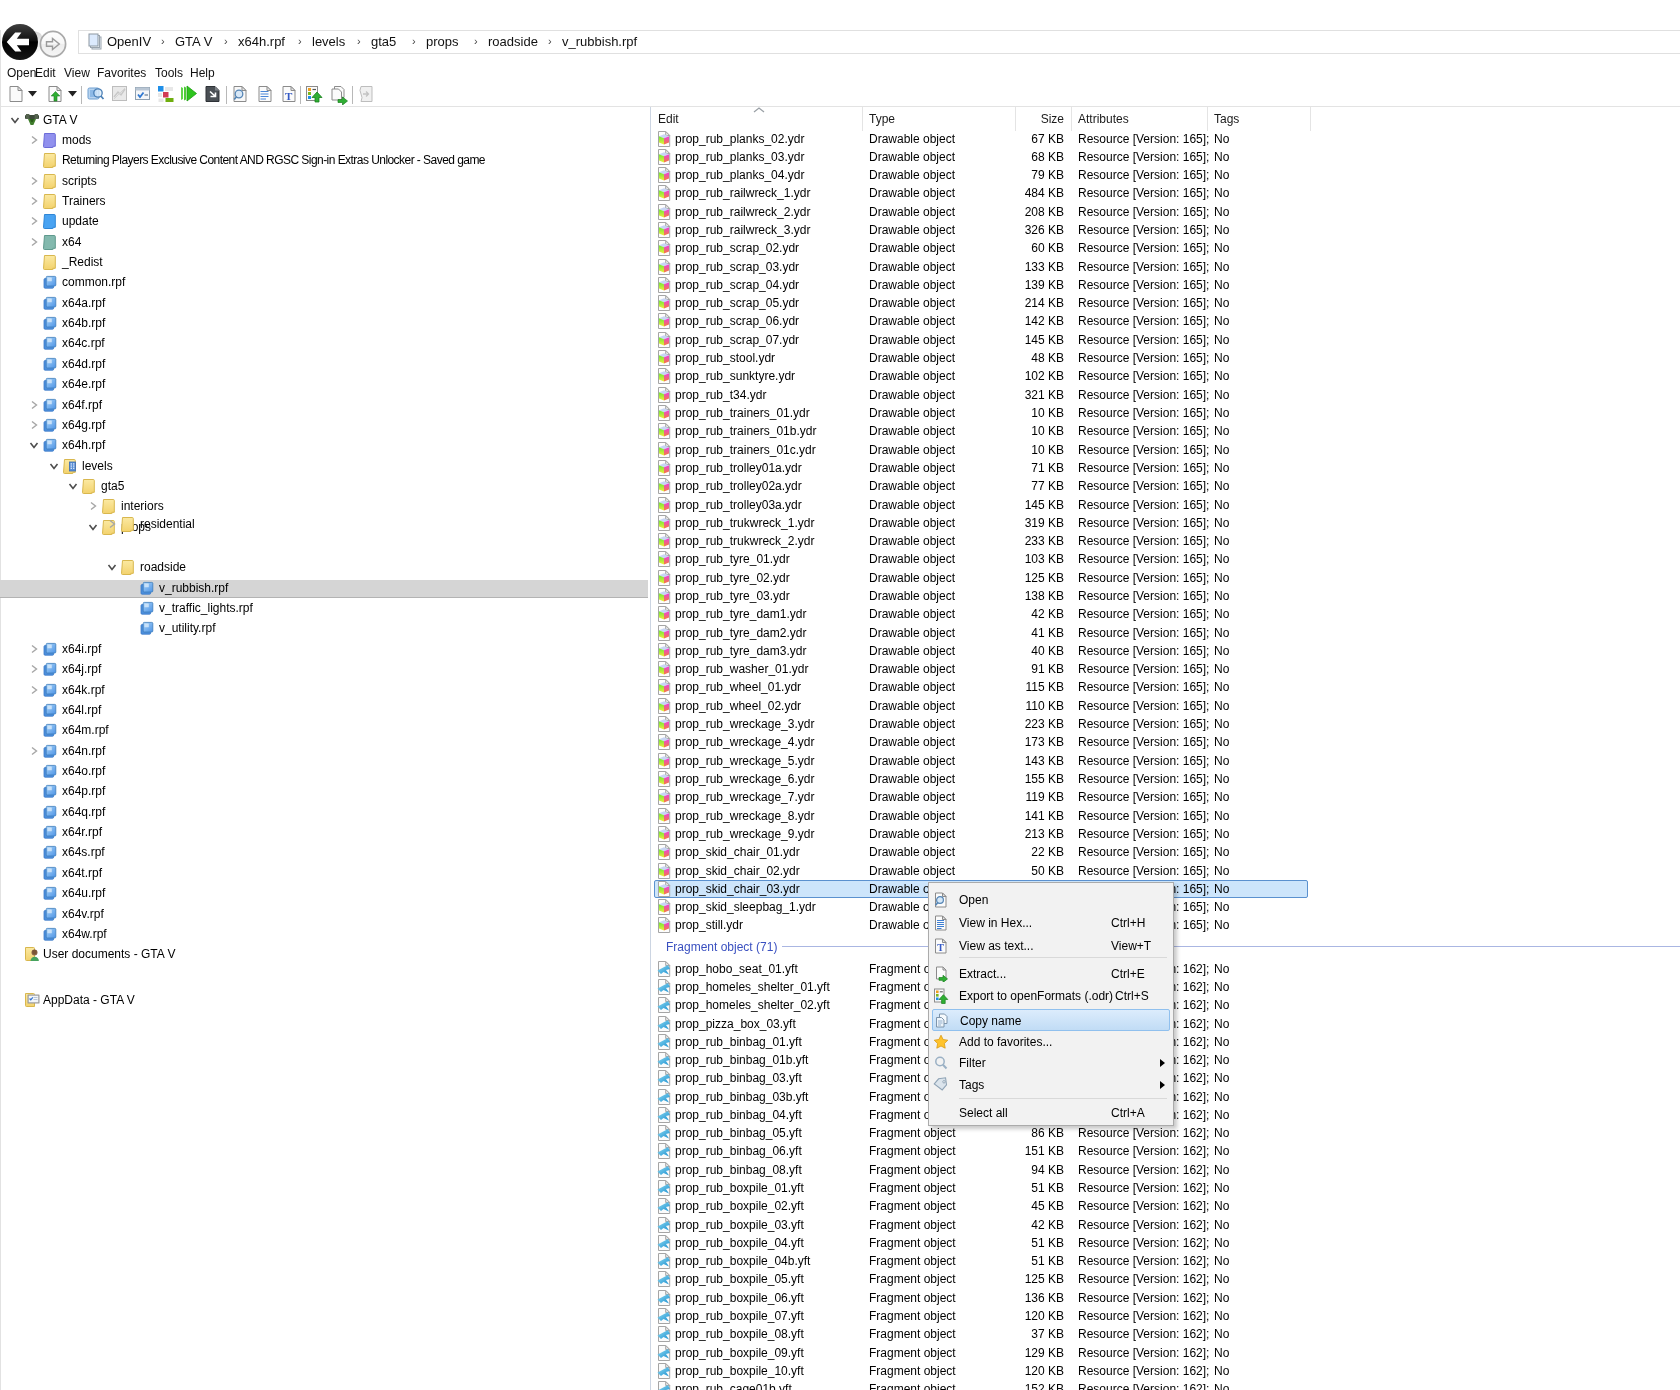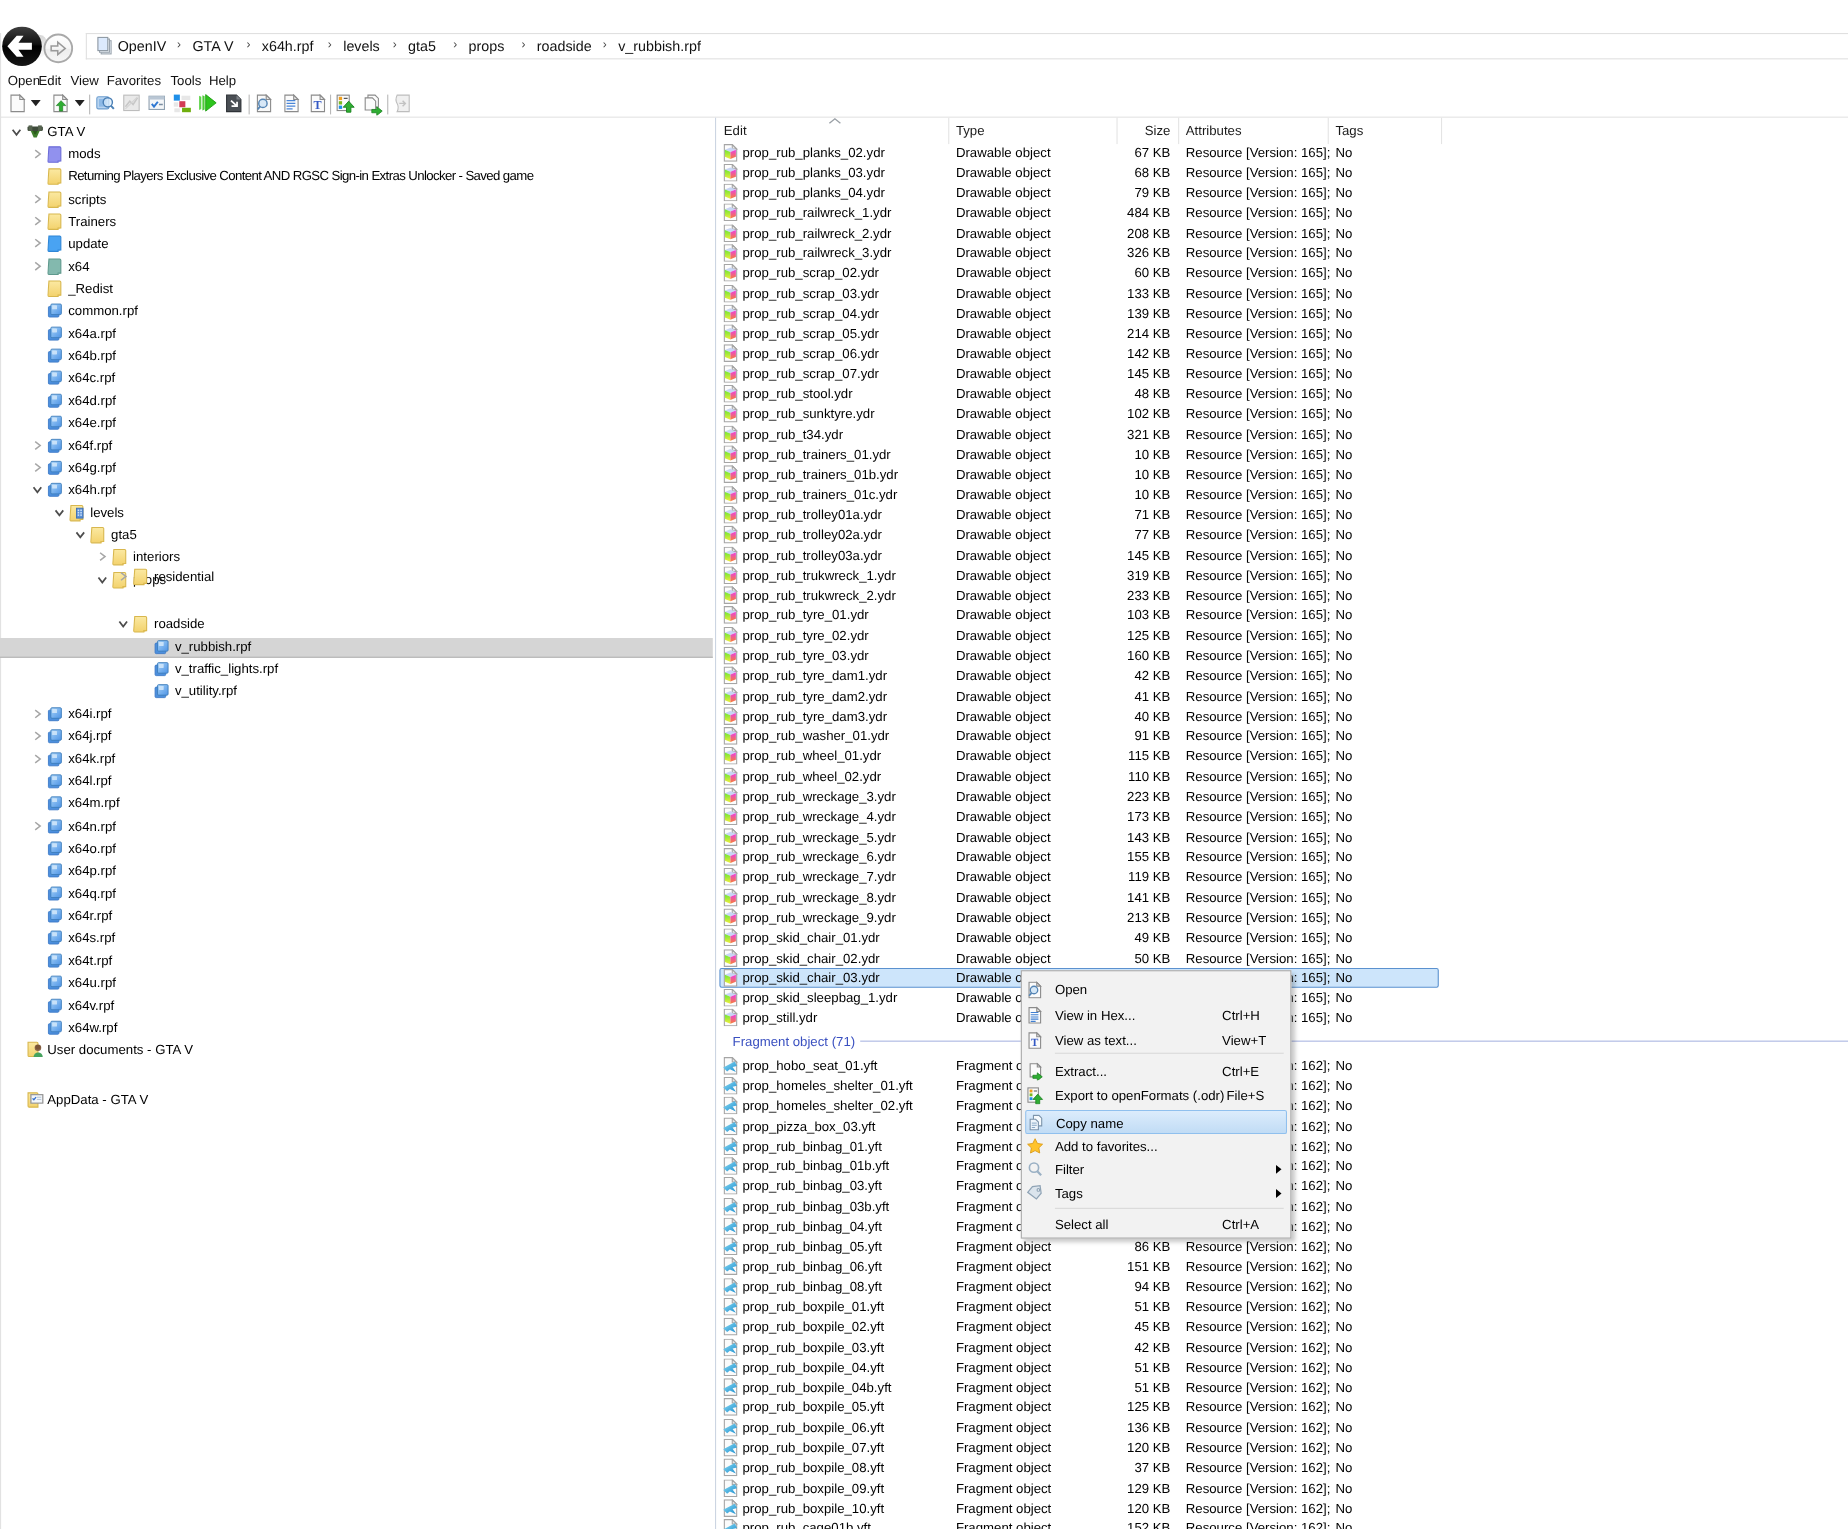--- a/index.html
+++ b/index.html
@@ -865,21 +865,21 @@
     <span class="fs">125 KB</span>
     <span class="fa">Resource [Version: 165];</span>
     <span class="fg">No</span>
   </div>
 <div class="fr" style="top:587px">
     <svg class="fi" width="14" height="16">
       <use href="#ydr"></use>
     </svg>
     <span class="fn">prop_rub_tyre_03.ydr</span>
     <span class="ft">Drawable object</span>
-    <span class="fs">160 KB</span>
+    <span class="fs">138 KB</span>
     <span class="fa">Resource [Version: 165];</span>
     <span class="fg">No</span>
   </div>
 <div class="fr" style="top:605px">
     <svg class="fi" width="14" height="16">
       <use href="#ydr"></use>
     </svg>
     <span class="fn">prop_rub_tyre_dam1.ydr</span>
     <span class="ft">Drawable object</span>
     <span class="fs">42 KB</span>
@@ -1005,21 +1005,21 @@
     <span class="fs">213 KB</span>
     <span class="fa">Resource [Version: 165];</span>
     <span class="fg">No</span>
   </div>
 <div class="fr" style="top:843px">
     <svg class="fi" width="14" height="16">
       <use href="#ydr"></use>
     </svg>
     <span class="fn">prop_skid_chair_01.ydr</span>
     <span class="ft">Drawable object</span>
-    <span class="fs">49 KB</span>
+    <span class="fs">22 KB</span>
     <span class="fa">Resource [Version: 165];</span>
     <span class="fg">No</span>
   </div>
 <div class="fr" style="top:862px">
     <svg class="fi" width="14" height="16">
       <use href="#ydr"></use>
     </svg>
     <span class="fn">prop_skid_chair_02.ydr</span>
     <span class="ft">Drawable object</span>
     <span class="fs">50 KB</span>
@@ -1347,21 +1347,21 @@
 <div class="mi" style="top:102px">
       <svg width="16" height="16" viewBox="0 0 16 16">
         <rect x="1.5" y="1" width="9.5" height="13" fill="#fbfbfb" stroke="#8b8b8b"></rect>
         <rect x="3" y="2.5" width="2.6" height="2.6" fill="#f0a01f"></rect>
         <rect x="3" y="6" width="2.6" height="2.6" fill="#7cb81e"></rect>
         <rect x="3" y="9.5" width="2.6" height="2.6" fill="#1f8fe8"></rect>
         <line x1="6.8" y1="3.8" x2="9.8" y2="3.8" stroke="#555" stroke-width="1.1"></line>
         <path d="M8.6 15.5 v-4 h-2.6 l4.4 -4.8 4.4 4.8 h-2.6 v4 z" fill="#2fae33" stroke="#18801c" stroke-width="0.7"></path>
       </svg>
       <span class="mt">Export to openFormats (.odr)</span>
-      <span style="position:absolute;left:183px;top:0;height:22px;line-height:23px">File+S</span>
+      <span style="position:absolute;left:183px;top:0;height:22px;line-height:23px">Ctrl+S</span>
     </div>
 <div class="mi mihl" style="top:126px">
       <svg width="16" height="16" viewBox="0 0 16 16">
         <path d="M5.5 1 h5 l2.5 2.5 v7 h-7.5 z" fill="#f6fafd" stroke="#7d94ab"></path>
         <path d="M2.5 4.5 h5 l2.5 2.5 v7 h-7.5 z" fill="#eef5fb" stroke="#7d94ab"></path>
         <g stroke="#89a8c6" stroke-width="0.9">
           <line x1="4" y1="8" x2="8.5" y2="8"></line>
           <line x1="4" y1="10" x2="8.5" y2="10"></line>
           <line x1="4" y1="12" x2="7" y2="12"></line>
         </g>

